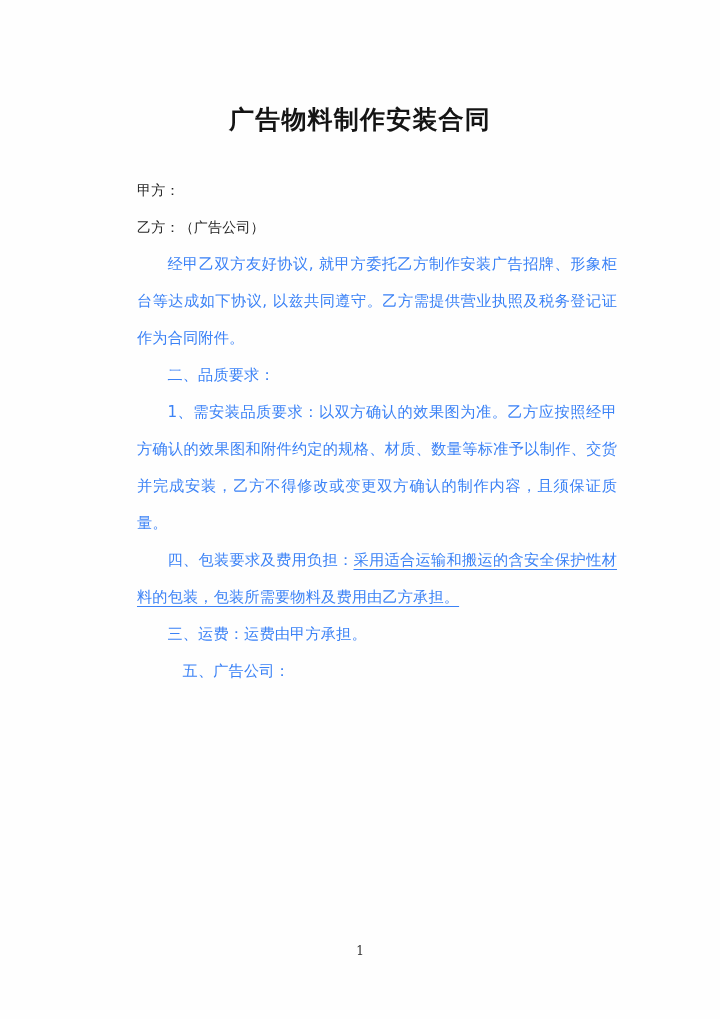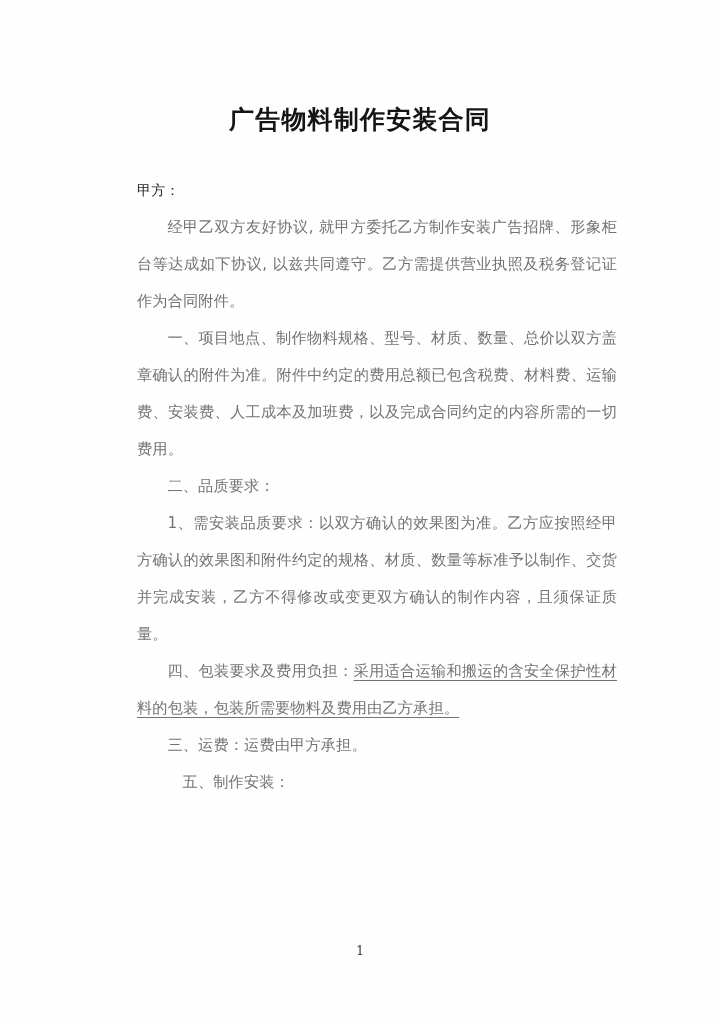--- a/index.html
+++ b/index.html
@@ -44,21 +44,21 @@
   .body-block {
     position: absolute;
     top: 172px;
     left: 137px;
     width: 480px;
   }
 
   .para {
     font-size: 15.2px;
     line-height: 37px;
-    color: #737373;
+    color: #3b82f6;
     text-align: justify;
     text-justify: inter-character;
     margin: 0;
     letter-spacing: 0.15px;
     white-space: normal;
   }
 
   
   .field-line {
     font-size: 14px;
@@ -93,34 +93,34 @@
 <body>
 
 <div class="page">
 
   <h1 class="doc-title">广告物料制作安装合同</h1>
 
   <div class="body-block">
 
     <p class="field-line">甲方：</p>
 
+    <p class="field-line">乙方：（广告公司）</p>
 
 
     <p class="para indent-1">经甲乙双方友好协议, 就甲方委托乙方制作安装广告招牌、形象柜台等达成如下协议, 以兹共同遵守。乙方需提供营业执照及税务登记证作为合同附件。</p>
 
-    <p class="para indent-1">一、项目地点、制作物料规格、型号、材质、数量、总价以双方盖章确认的附件为准。附件中约定的费用总额已包含税费、材料费、运输费、安装费、人工成本及加班费，以及完成合同约定的内容所需的一切费用。</p>
 
     <p class="para indent-1">二、品质要求：</p>
 
     <p class="para indent-1">1、需安装品质要求：以双方确认的效果图为准。乙方应按照经甲方确认的效果图和附件约定的规格、材质、数量等标准予以制作、交货并完成安装，乙方不得修改或变更双方确认的制作内容，且须保证质量。</p>
 
 
     <p class="para indent-1"><span>四、包装要求及费用负担：</span><span class="u-line">采用适合运输和搬运的含安全保护性材料的包装，包装所需要物料及费用由乙方承担。</span></p>
 
     <p class="para indent-1">三、运费：运费由甲方承担。</p>
 
-    <p class="para indent-2">五、制作安装：</p>
+    <p class="para indent-2">五、广告公司：</p>
 
   </div>
 
   <div class="page-number">1</div>
 
 </div>
 
 </body></html>

